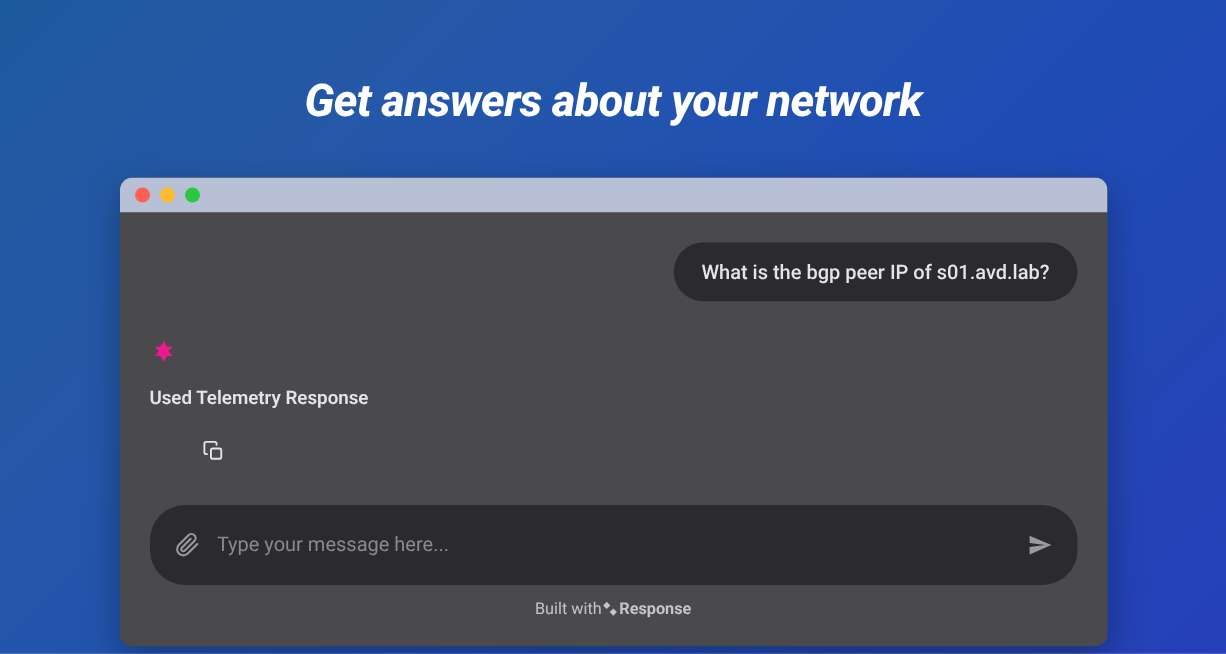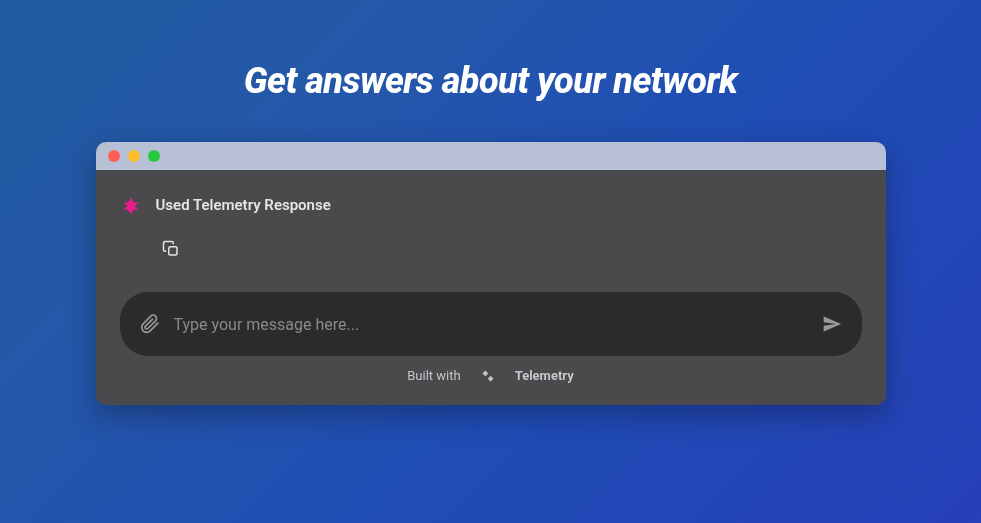--- a/index.html
+++ b/index.html
@@ -56,20 +56,21 @@
       padding: 14px 22px;
       border-radius: 24px;
       font-size: 16px;
       font-weight: 500;
     }
     .assistant-row {
       display: flex;
       align-items: flex-start;
       gap: 14px;
       margin-bottom: 16px;
+      flex-direction: column;
     }
     .logo-icon {
       width: 22px;
       height: 22px;
       flex-shrink: 0;
       margin-top: 2px;
     }
     .assistant-text {
       color: #e5e5e7;
       font-size: 15px;
@@ -118,21 +119,21 @@
       font-size: 16px;
     }
     .footer {
       text-align: center;
       padding: 12px 0 10px 0;
       color: #c5c5c9;
       font-size: 13px;
       display: flex;
       justify-content: center;
       align-items: center;
-      gap: 20px;
+      gap: 0;
     }
     .chainlit-logo {
       display: inline-flex;
       align-items: center;
     }
     .chainlit-name { font-weight: 700; }
   </style>
 </head>
 <body>
 
@@ -140,20 +141,23 @@
 
 <div class="window">
   <div class="titlebar">
     <div class="tl-dot dot-red"></div>
     <div class="tl-dot dot-yellow"></div>
     <div class="tl-dot dot-green"></div>
   </div>
 
   <div class="chat-body">
 
+    <div class="user-msg">
+      <div class="user-bubble">What is the bgp peer IP of s01.avd.lab?</div>
+    </div>
 
     <div class="assistant-row">
       <svg class="logo-icon" viewBox="0 0 24 24">
         <path fill="#ec1a8c" d="M12 2l3 5h5l-4 4 4 4h-5l-3 5-3-5H4l4-4-4-4h5z"></path>
       </svg>
       <div class="assistant-text">Used Telemetry Response</div>
     </div>
 
 
     <div class="actions-row">
@@ -180,17 +184,17 @@
     </div>
 
     <div class="footer">
       <span>Built with</span>
       <span class="chainlit-logo">
         <svg width="14" height="14" viewBox="0 0 24 24">
           <rect x="4" y="4" width="7" height="7" fill="#c5c5c9" transform="rotate(45 7.5 7.5)"></rect>
           <rect x="13" y="13" width="7" height="7" fill="#c5c5c9" transform="rotate(45 16.5 16.5)"></rect>
         </svg>
       </span>
-      <span class="chainlit-name">Telemetry</span>
+      <span class="chainlit-name">Response</span>
     </div>
 
   </div>
 </div>
 
 </body></html>

